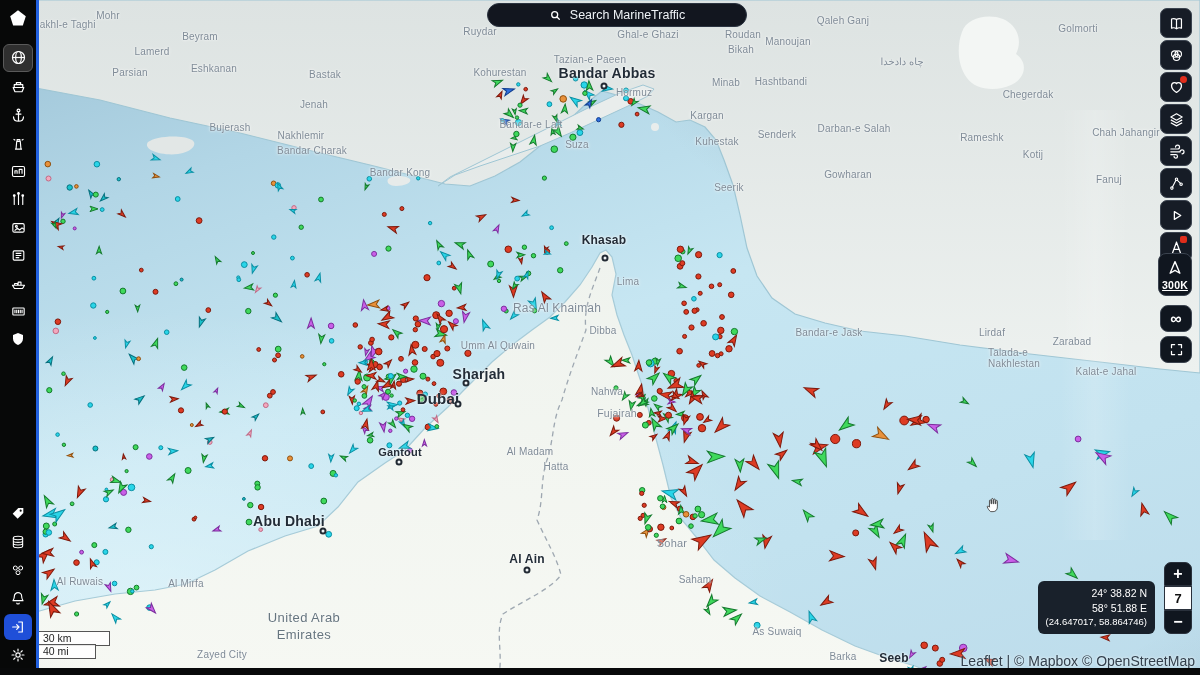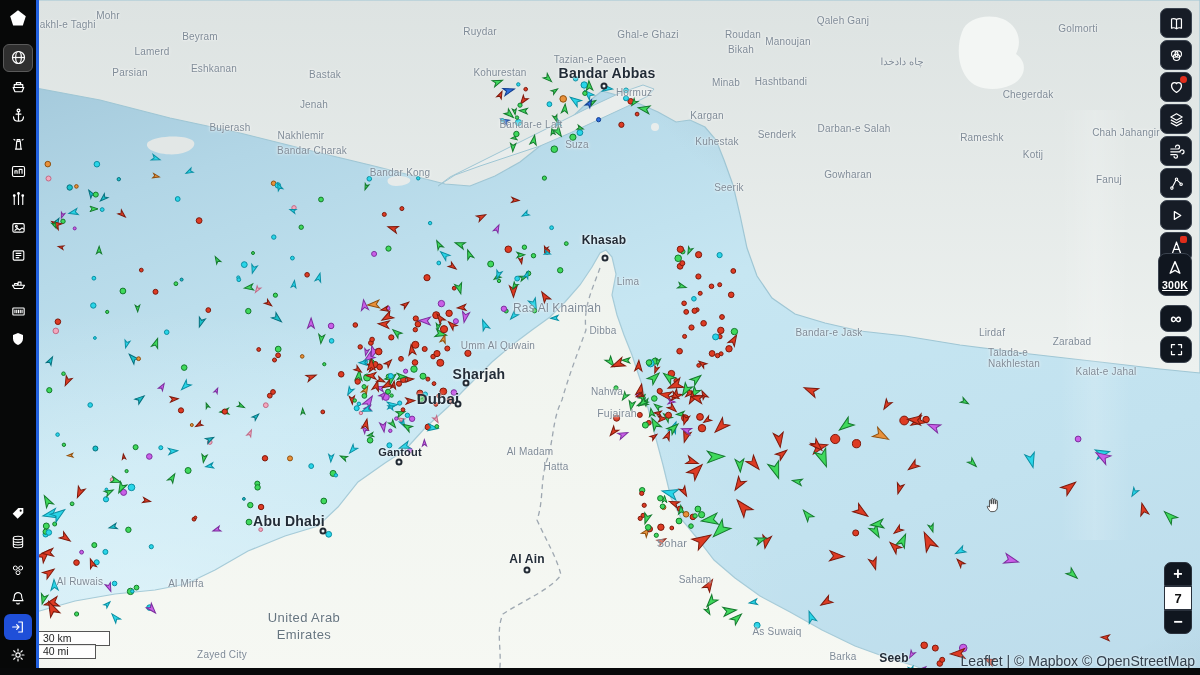--- a/index.html
+++ b/index.html
@@ -822,20 +822,29 @@
         <div class="city-dot" style="left: 323px; top: 531px;"></div>
         <div class="lbl city" style="left: 527px; top: 559px; font-size: 12px;">Al Ain</div>
         <div class="city-dot" style="left: 527px; top: 570px;"></div>
         <div class="lbl city" style="left: 894px; top: 658px; font-size: 12px;">Seeb</div>
         <div class="lbl city" style="left: 400px; top: 452px; font-size: 11px;">Gantout</div>
         <div class="city-dot" style="left: 399px; top: 462px;"></div>
       </div>
 
     <div class="vignette"></div>
 
+    <div class="search-bar">
+      <span style="display:flex">
+        <svg width="13" height="13" viewBox="0 0 24 24" fill="none" stroke="#fff" stroke-width="2.4" stroke-linecap="round">
+          <circle cx="10.5" cy="10.5" r="5.5"></circle>
+            <path d="M14.8 14.8 19 19"></path>
+        </svg>
+      </span>
+      <span>Search MarineTraffic</span>
+    </div>
 
     <div class="right-toolbar">
       <div class="rt-btn">
         <svg width="17" height="17" viewBox="0 0 24 24" fill="none" stroke="#fff" stroke-width="1.7" stroke-linejoin="round">
           <path d="M12 6.5C10 5 7 4.8 5 5.6V18.6c2-.8 5-.6 7 .9 2-1.5 5-1.7 7-.9V5.6c-2-.8-5-.6-7 .9z"></path>
             <path d="M12 6.5v13"></path>
         </svg>
       </div>
       <div class="rt-btn">
         <svg width="17" height="17" viewBox="0 0 24 24" fill="none" stroke="#fff" stroke-width="1.6">
@@ -899,20 +908,25 @@
         <path d="M4 9V4h5M15 4h5v5M20 15v5h-5M9 20H4v-5"></path>
       </svg>
     </div>
 
     <div class="zoomctl">
       <div class="z-btn z-plus">+</div>
       <div class="z-btn z-level">7</div>
       <div class="z-btn z-minus">−</div>
     </div>
 
+    <div class="coords">
+      <div class="dm">24° 38.82 N</div>
+      <div class="dm">58° 51.88 E</div>
+      <div class="dec">(24.647017, 58.864746)</div>
+    </div>
 
     <div class="scale">
       <div class="scale-box scale-km">30 km</div>
       <div class="scale-box scale-mi">40 mi</div>
     </div>
 
     <div class="attribution">
       <span>Leaflet</span><span> | © </span><span>Mapbox</span><span> © </span><span>OpenStreetMap</span>
     </div>
 

